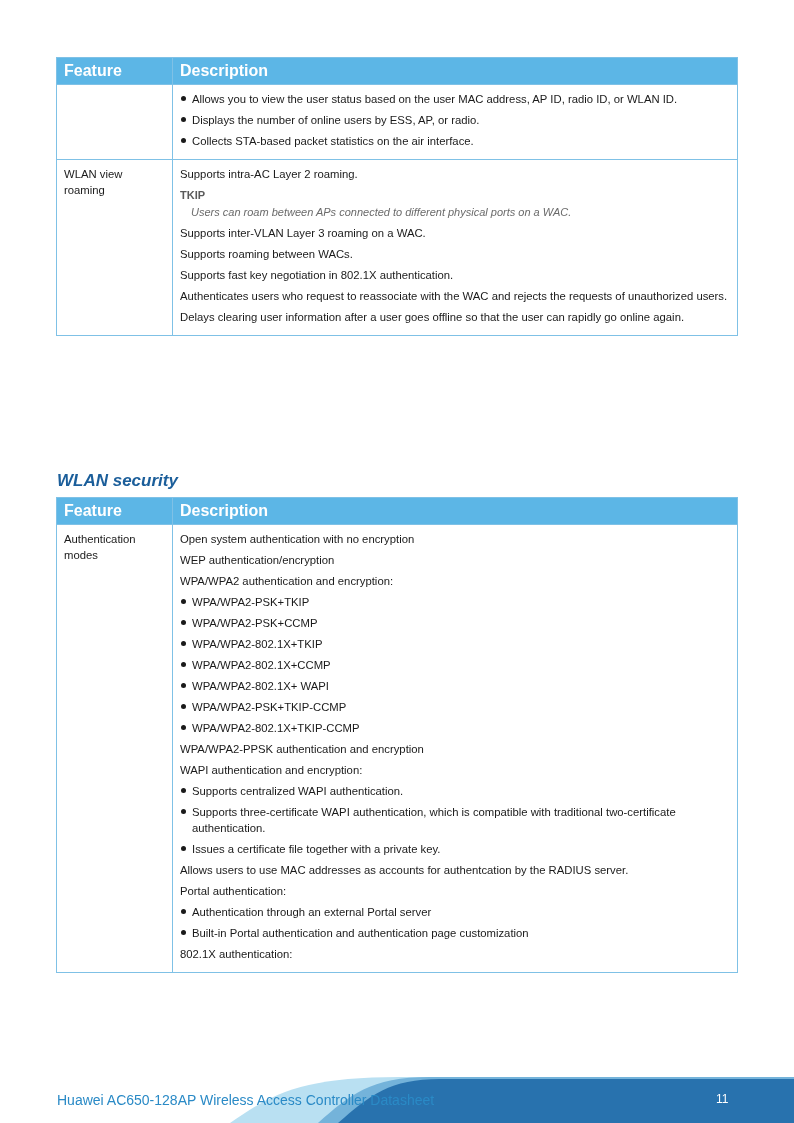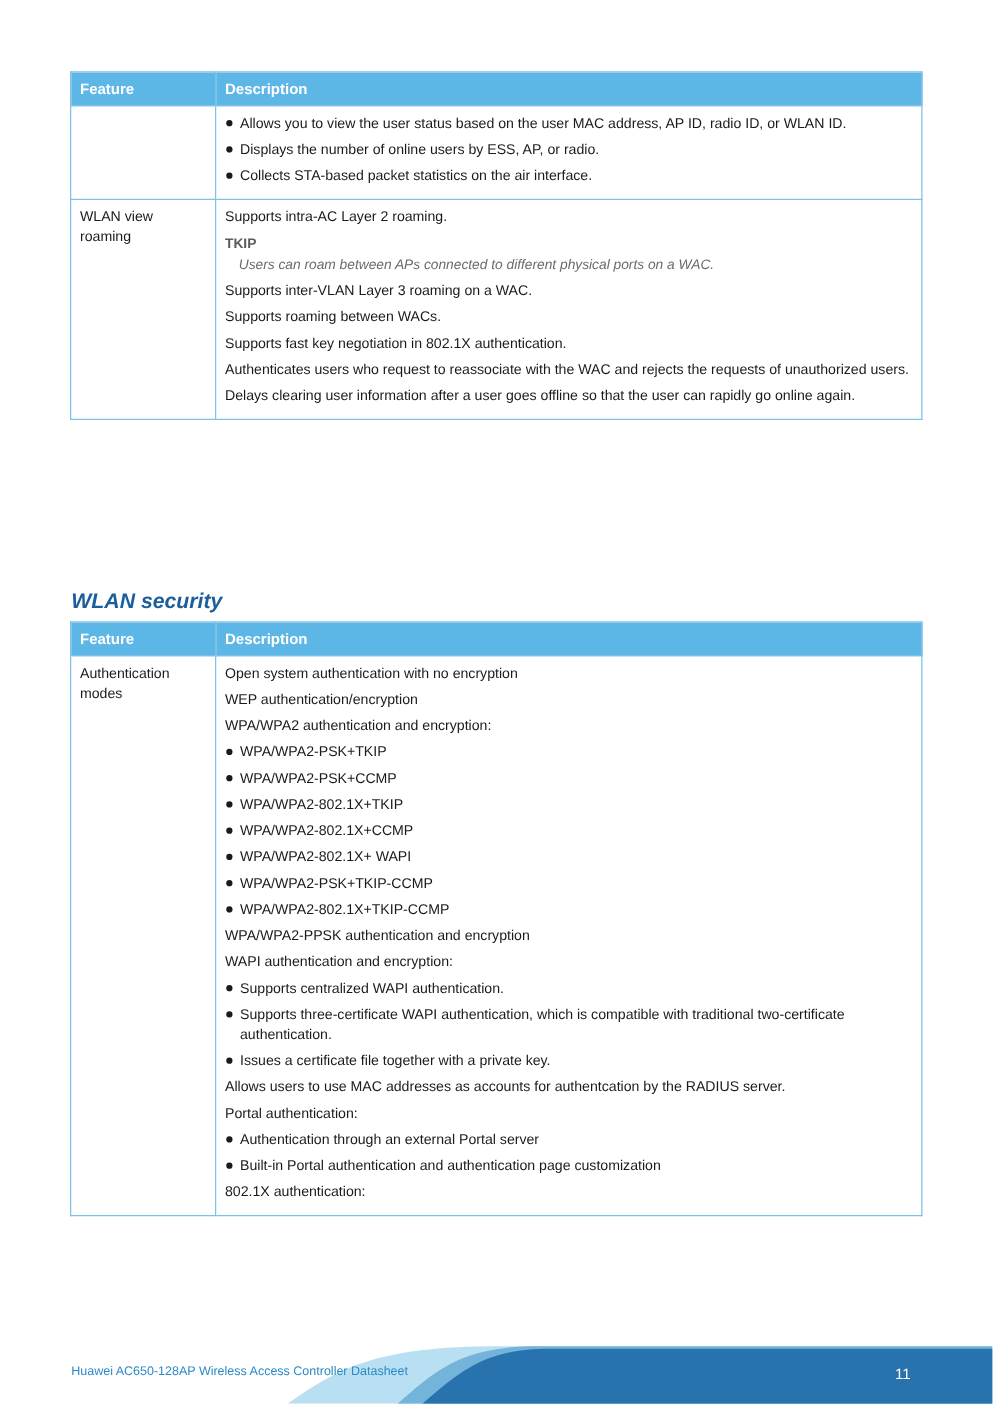--- a/index.html
+++ b/index.html
@@ -12,21 +12,21 @@
     table.spec {
       position: absolute; left: 56px; width: 682px;
       border-collapse: collapse; table-layout: fixed;
     }
     table.spec th, table.spec td {
       border: 1px solid #7fc1e6;
       vertical-align: top; text-align: left;
     }
     table.spec th {
       background: #5cb6e6; color: #ffffff; font-weight: bold;
-      font-size: 12px; height: 26px; padding: 0 7px; vertical-align: middle;
+      font-size: 16px; height: 26px; padding: 0 7px; vertical-align: middle;
     }
     table.spec td { padding: 4px 7px 5px 7px; line-height: 16px; }
     col.c1 { width: 116px; }
     #t1 { top: 57px; }
     #t2 { top: 497px; }
     .line { margin: 2px 0 5px 0; }
     .bullet { position: relative; padding-left: 12px; margin: 2px 0 5px 0; }
     .bullet::before {
       content: ""; position: absolute; left: 1px; top: 5px;
       width: 5px; height: 5px; border-radius: 50%; background: #1a1a1a;
@@ -35,21 +35,21 @@
     .note-text { color: #6a6a6a; font-style: italic; font-size: 11px; padding-left: 11px; margin: 1px 0 5px 0; }
     .feature { line-height: 16px; margin-top: 2px; }
     #section-title {
       position: absolute; left: 57px; top: 471px;
       color: #1b5e9a; font-weight: bold; font-style: italic; font-size: 17px; text-align: right;
     }
     #footer { position: absolute; left: 0; top: 1075px; width: 794px; height: 48px; }
     #footer svg { position: absolute; left: 0; top: 0; }
     #footer-text {
       position: absolute; left: 57px; top: 17px;
-      color: #2a8ac6; font-size: 10px;
+      color: #2a8ac6; font-size: 14px;
     }
     #page-num {
       position: absolute; left: 716px; top: 17px;
       color: #ffffff; font-size: 12px;
     }
   </style>
 </head>
 <body>
 
 <table class="spec" id="t1">

